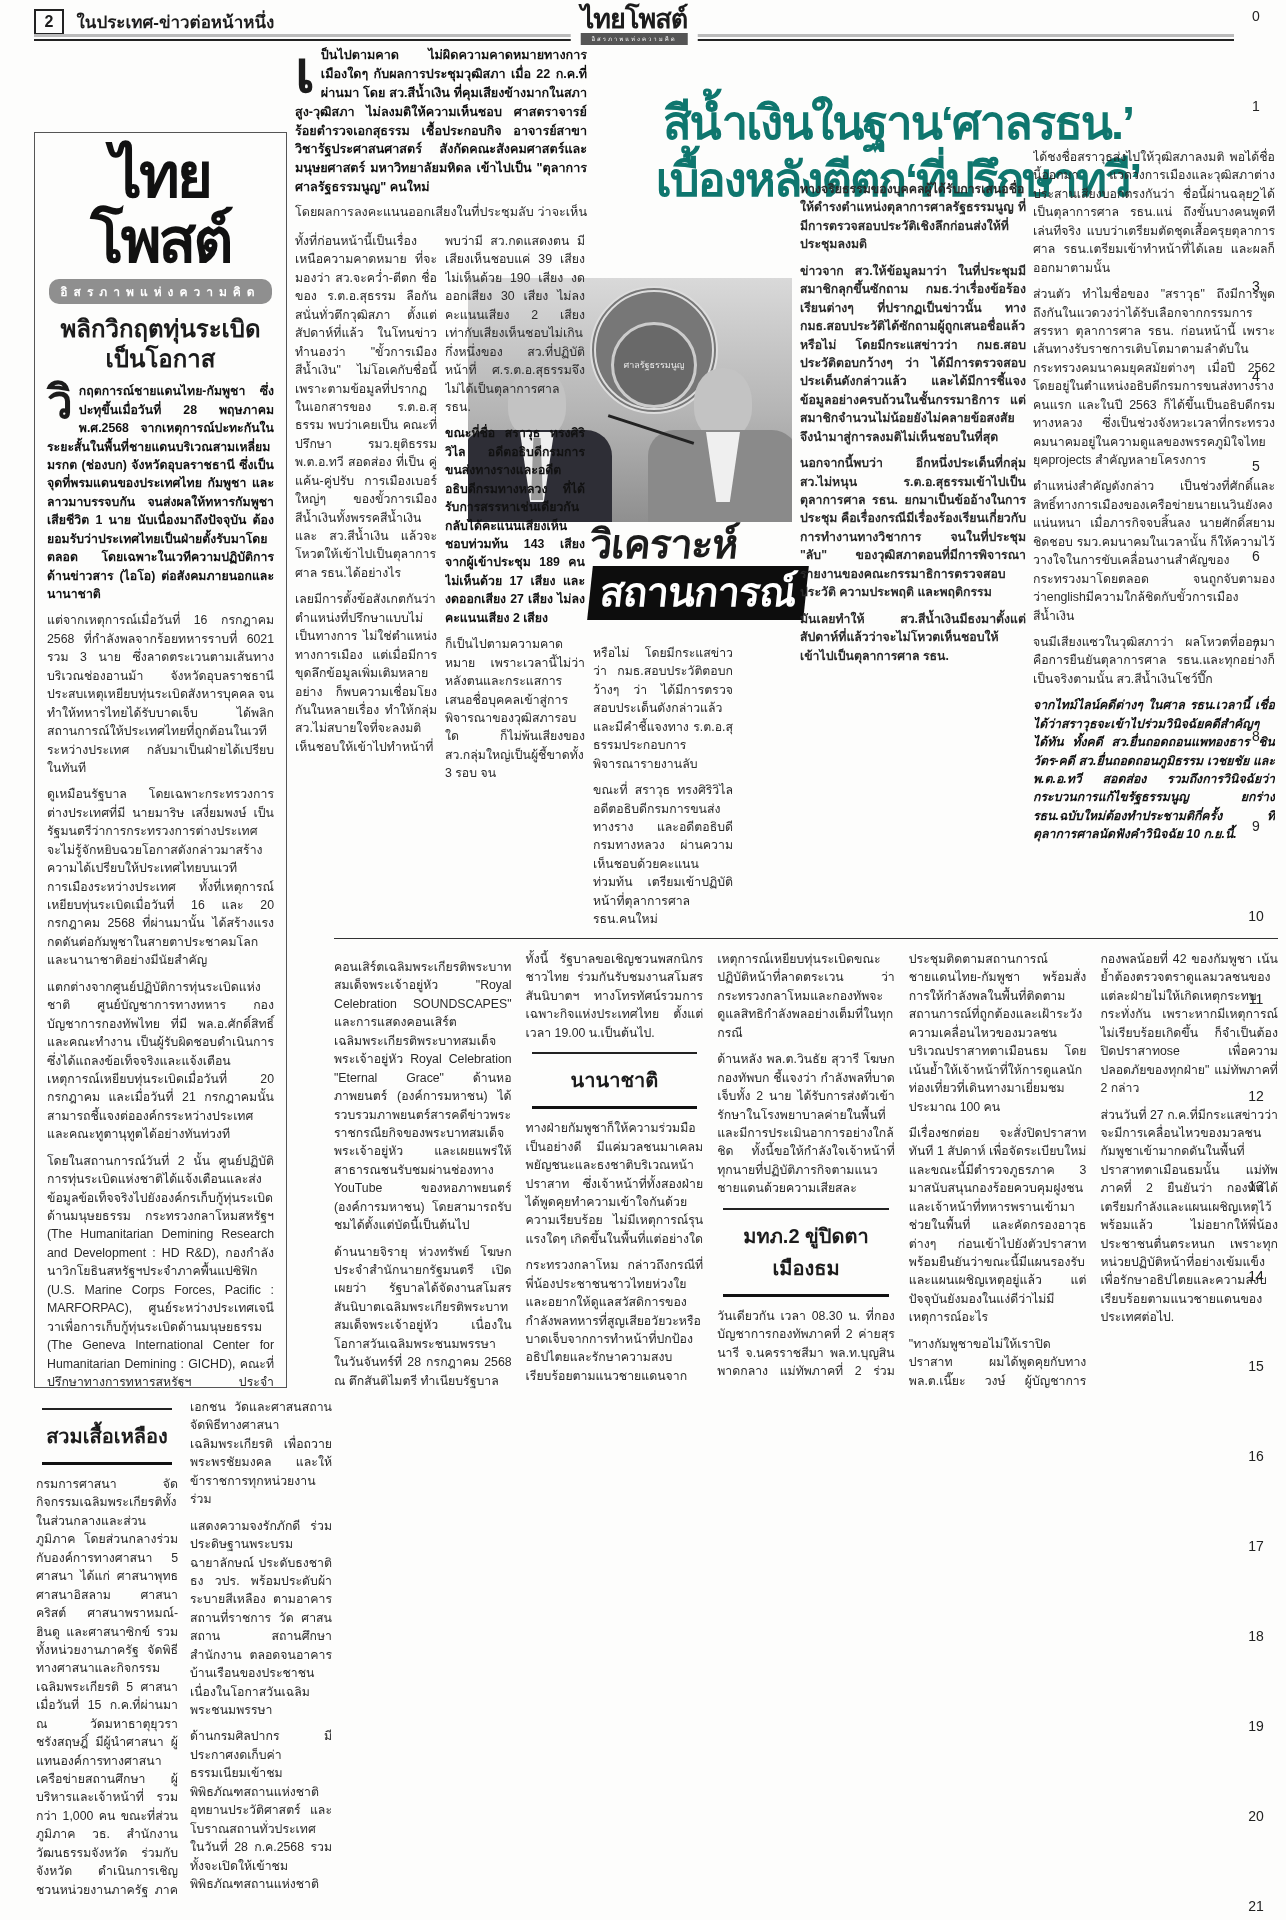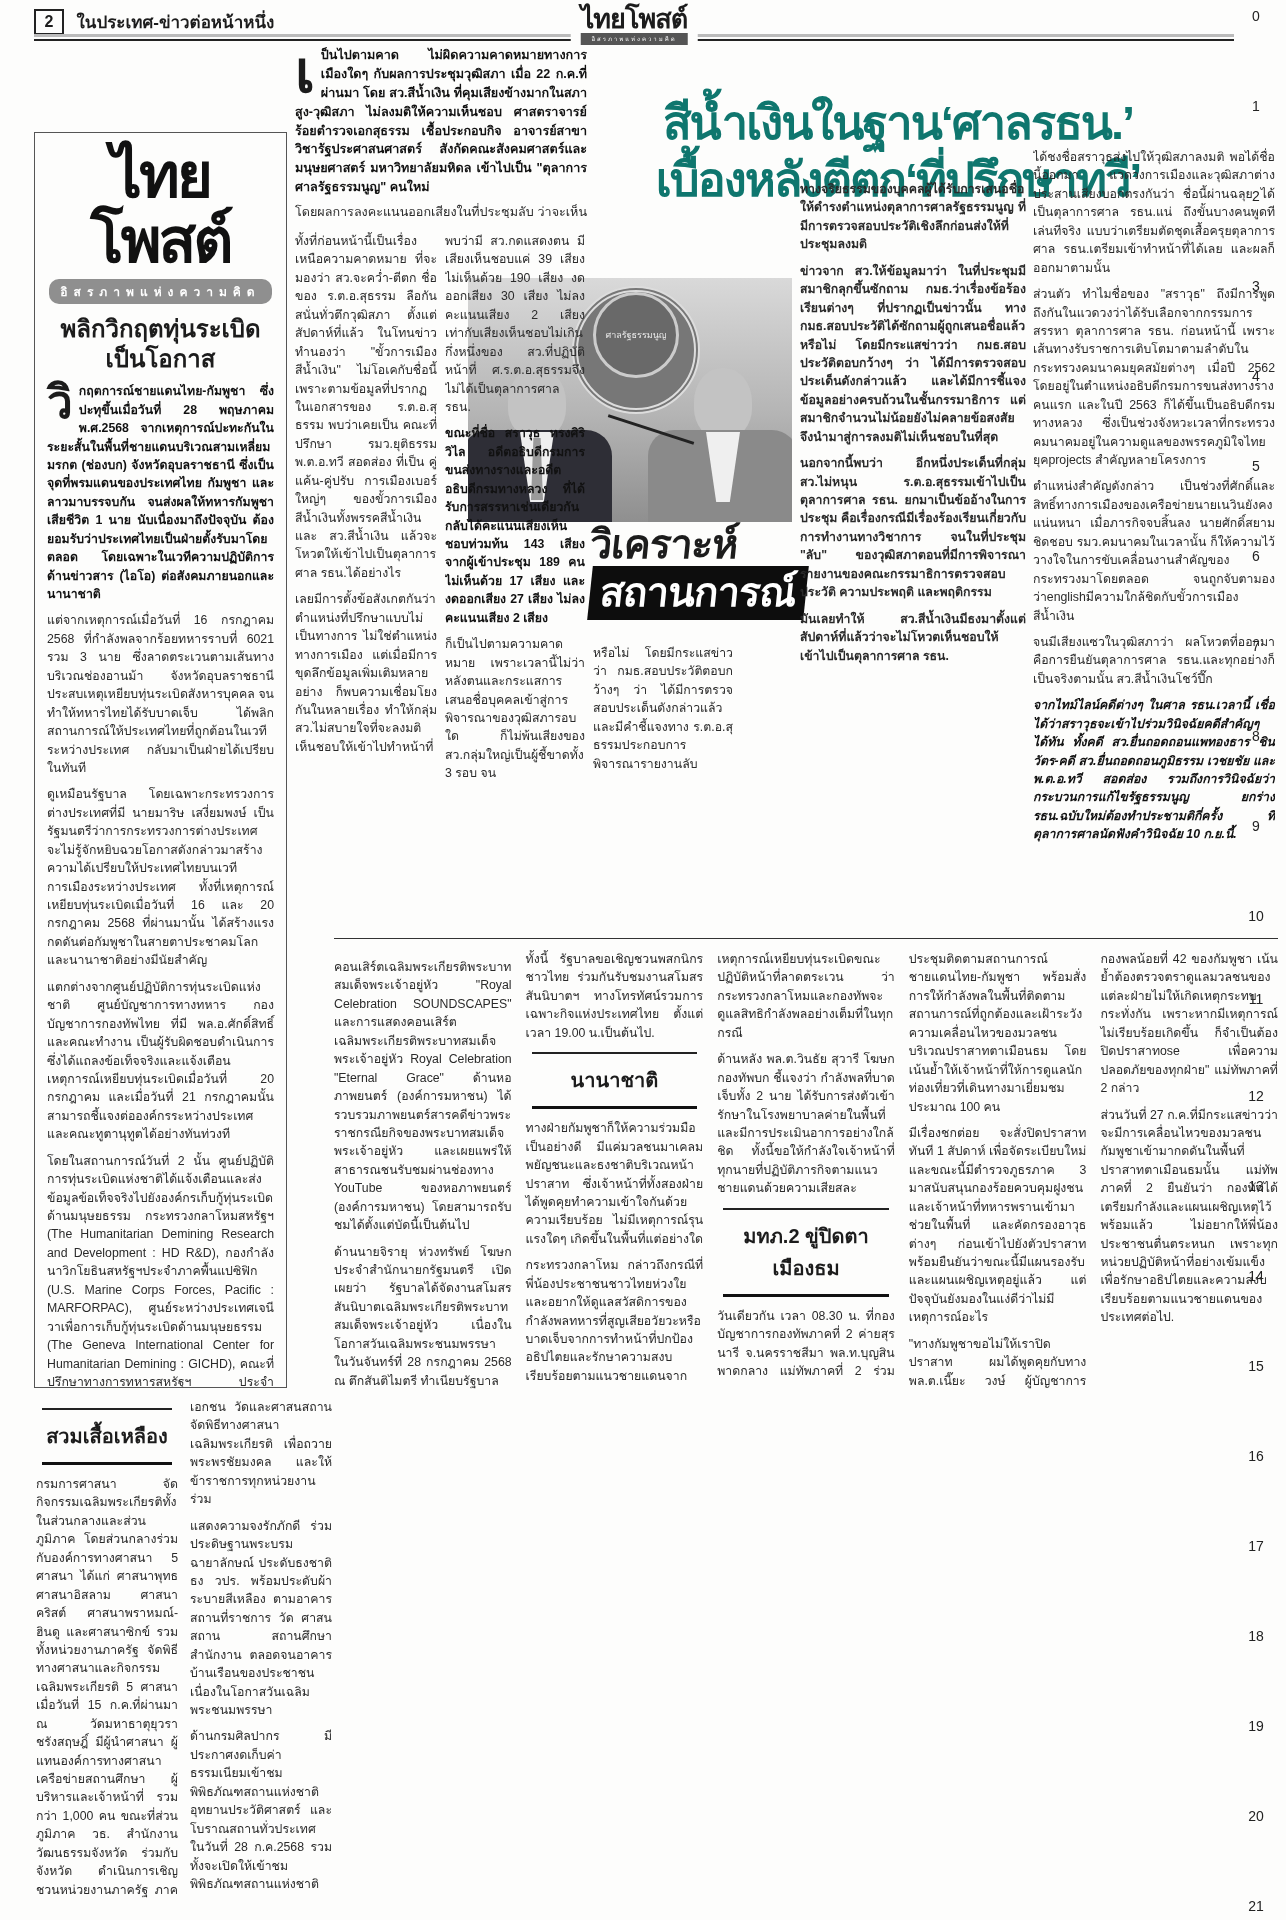--- a/index.html
+++ b/index.html
@@ -41,22 +41,22 @@
   .intro{position:absolute;left:295px;top:46px;width:292px;height:172px;overflow:hidden;}
   .intro .q{float:left;font-weight:900;font-size:58px;line-height:52px;padding-right:6px;}
   .intro p{margin:0 0 6px;font-size:12.6px;line-height:1.5;text-align:justify;}
   .intro .p-lead{font-weight:bold;}
   
   .mainhead{position:absolute;left:560px;top:50px;width:676px;height:130px;text-align:center;
             font-weight:900;letter-spacing:-2px;line-height:1.22;font-size:47px;color:#0f766e;margin-top:44px;}
   
   .photo{position:absolute;left:468px;top:278px;width:324px;height:244px;overflow:hidden;
          background:linear-gradient(180deg,#d9d9d9 0%,#b5b5b5 55%,#8f8f8f 100%);}
-  .emblem{position:absolute;left:104px;top:8px;width:128px;height:128px;border-radius:50%;
-          background:#777;border:6px double #ddd;box-sizing:border-box;display:flex;align-items:flex-start;
+  .emblem{position:absolute;left:122px;top:8px;width:128px;height:128px;border-radius:50%;
+          background:#777;border:6px double #ddd;box-sizing:border-box;display:flex;align-items:flex-end;
           justify-content:center;}
   .emblem .inner{width:86px;height:86px;border-radius:50%;border:3px solid #ccc;background:#696969;
                  color:#eee;font-size:9px;text-align:center;display:flex;align-items:center;justify-content:center;
                  padding:4px;box-sizing:border-box;}
   .man{position:absolute;bottom:-16px;width:150px;height:170px;}
   .man .head{position:absolute;left:50%;transform:translateX(-50%);top:0;width:58px;height:70px;
              border-radius:48% 48% 42% 42%;background:#c3c3c3;}
   .man .body{position:absolute;left:50%;transform:translateX(-50%);top:62px;width:150px;height:110px;
              border-radius:26px 26px 0 0;}
   .man .shirt{position:absolute;left:50%;transform:translateX(-50%);top:64px;width:34px;height:70px;
@@ -184,20 +184,21 @@
       <p class="p-plain">ก็เป็นไปตามความคาดหมาย เพราะเวลานี้ไม่ว่า หลังตนและกระแสการเสนอชื่อบุคคลเข้าสู่การพิจารณาของวุฒิสภารอบใด ก็ไม่พ้นเสียงของ สว.กลุ่มใหญ่เป็นผู้ชี้ขาดทั้ง 3 รอบ จน</p>
     </div>
   <div class="abscol colWide colflow">
       <p class="p-plain">ทางจริยธรรมของบุคคลผู้ได้รับการเสนอชื่อให้ดำรงตำแหน่งตุลาการศาลรัฐธรรมนูญ ที่มีการตรวจสอบประวัติเชิงลึกก่อนส่งให้ที่ประชุมลงมติ</p>
       <p class="p-plain">ข่าวจาก สว.ให้ข้อมูลมาว่า ในที่ประชุมมีสมาชิกลุกขึ้นซักถาม กมธ.ว่าเรื่องข้อร้องเรียนต่างๆ ที่ปรากฏเป็นข่าวนั้น ทาง กมธ.สอบประวัติได้ซักถามผู้ถูกเสนอชื่อแล้วหรือไม่ โดยมีกระแสข่าวว่า กมธ.สอบประวัติตอบกว้างๆ ว่า ได้มีการตรวจสอบประเด็นดังกล่าวแล้ว และได้มีการชี้แจงข้อมูลอย่างครบถ้วนในชั้นกรรมาธิการ แต่สมาชิกจำนวนไม่น้อยยังไม่คลายข้อสงสัย จึงนำมาสู่การลงมติไม่เห็นชอบในที่สุด</p>
       <p class="p-plain">นอกจากนี้พบว่า อีกหนึ่งประเด็นที่กลุ่ม สว.ไม่หนุน ร.ต.อ.สุธรรมเข้าไปเป็นตุลาการศาล รธน. ยกมาเป็นข้ออ้างในการประชุม คือเรื่องกรณีมีเรื่องร้องเรียนเกี่ยวกับการทำงานทางวิชาการ จนในที่ประชุม "ลับ" ของวุฒิสภาตอนที่มีการพิจารณารายงานของคณะกรรมาธิการตรวจสอบประวัติ ความประพฤติ และพฤติกรรม</p>
       <p class="p-plain">มันเลยทำให้ สว.สีน้ำเงินมีธงมาตั้งแต่สัปดาห์ที่แล้วว่าจะไม่โหวตเห็นชอบให้เข้าไปเป็นตุลาการศาล รธน.</p>
     </div>
   <div class="abscol colC colflow">
       <p class="p-plain">หรือไม่ โดยมีกระแสข่าวว่า กมธ.สอบประวัติตอบกว้างๆ ว่า ได้มีการตรวจสอบประเด็นดังกล่าวแล้ว และมีคำชี้แจงทาง ร.ต.อ.สุธรรมประกอบการพิจารณารายงานลับ</p>
+      <p class="p-plain">ขณะที่ สราวุธ ทรงศิริวิไล อดีตอธิบดีกรมการขนส่งทางราง และอดีตอธิบดีกรมทางหลวง ผ่านความเห็นชอบด้วยคะแนนท่วมท้น เตรียมเข้าปฏิบัติหน้าที่ตุลาการศาล รธน.คนใหม่</p>
     </div>
 
   <div class="abscol colE colflow">
       <p class="p-plain">ได้ชงชื่อสราวุธส่งไปให้วุฒิสภาลงมติ พอได้ชื่อนี้ออกมา แวดวงการเมืองและวุฒิสภาต่างประสานเสียงบอกตรงกันว่า ชื่อนี้ผ่านฉลุย ได้เป็นตุลาการศาล รธน.แน่ ถึงขั้นบางคนพูดทีเล่นทีจริง แบบว่าเตรียมตัดชุดเสื้อครุยตุลาการศาล รธน.เตรียมเข้าทำหน้าที่ได้เลย และผลก็ออกมาตามนั้น</p>
       <p class="p-plain">ส่วนตัว ทำไมชื่อของ "สราวุธ" ถึงมีการพูดถึงกันในแวดวงว่าได้รับเลือกจากกรรมการสรรหา ตุลาการศาล รธน. ก่อนหน้านี้ เพราะเส้นทางรับราชการเติบโตมาตามลำดับในกระทรวงคมนาคมยุคสมัยต่างๆ เมื่อปี 2562 โดยอยู่ในตำแหน่งอธิบดีกรมการขนส่งทางรางคนแรก และในปี 2563 ก็ได้ขึ้นเป็นอธิบดีกรมทางหลวง ซึ่งเป็นช่วงจังหวะเวลาที่กระทรวงคมนาคมอยู่ในความดูแลของพรรคภูมิใจไทยยุคprojects สำคัญหลายโครงการ</p>
       <p class="p-plain">ตำแหน่งสำคัญดังกล่าว เป็นช่วงที่ศักดิ์และสิทธิ์ทางการเมืองของเครือข่ายนายเนวินยังคงแน่นหนา เมื่อภารกิจจบสิ้นลง นายศักดิ์สยาม ชิดชอบ รมว.คมนาคมในเวลานั้น ก็ให้ความไว้วางใจในการขับเคลื่อนงานสำคัญของกระทรวงมาโดยตลอด จนถูกจับตามองว่าenglishมีความใกล้ชิดกับขั้วการเมืองสีน้ำเงิน</p>
       <p class="p-plain">จนมีเสียงแซวในวุฒิสภาว่า ผลโหวตที่ออกมาคือการยืนยันตุลาการศาล รธน.และทุกอย่างก็เป็นจริงตามนั้น สว.สีน้ำเงินโชว์ปึ๊ก</p>
       <p class="p-italic">จากไทม์ไลน์คดีต่างๆ ในศาล รธน.เวลานี้ เชื่อได้ว่าสราวุธจะเข้าไปร่วมวินิจฉัยคดีสำคัญๆ ได้ทัน ทั้งคดี สว.ยื่นถอดถอนแพทองธาร ชินวัตร-คดี สว.ยื่นถอดถอนภูมิธรรม เวชยชัย และ พ.ต.อ.ทวี สอดส่อง รวมถึงการวินิจฉัยว่ากระบวนการแก้ไขรัฐธรรมนูญ ยกร่าง รธน.ฉบับใหม่ต้องทำประชามติกี่ครั้ง ที่ตุลาการศาลนัดฟังคำวินิจฉัย 10 ก.ย.นี้.</p>
     </div>
 

